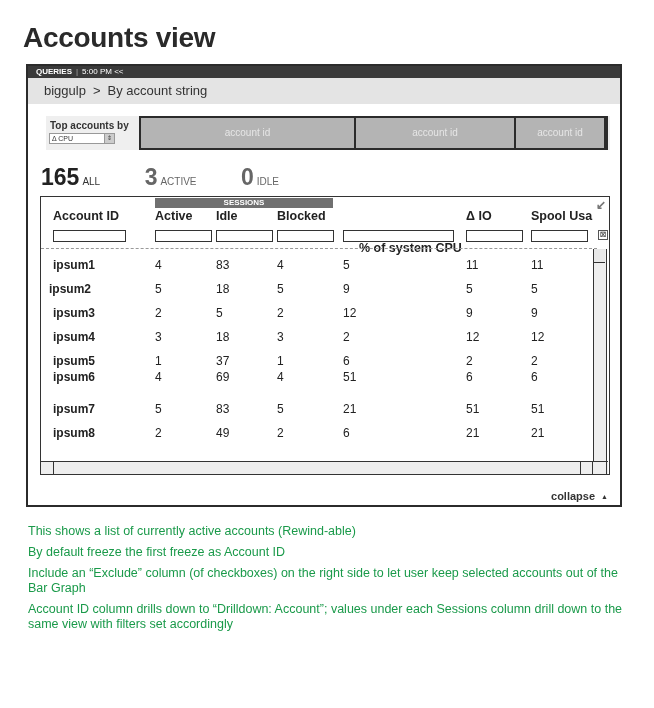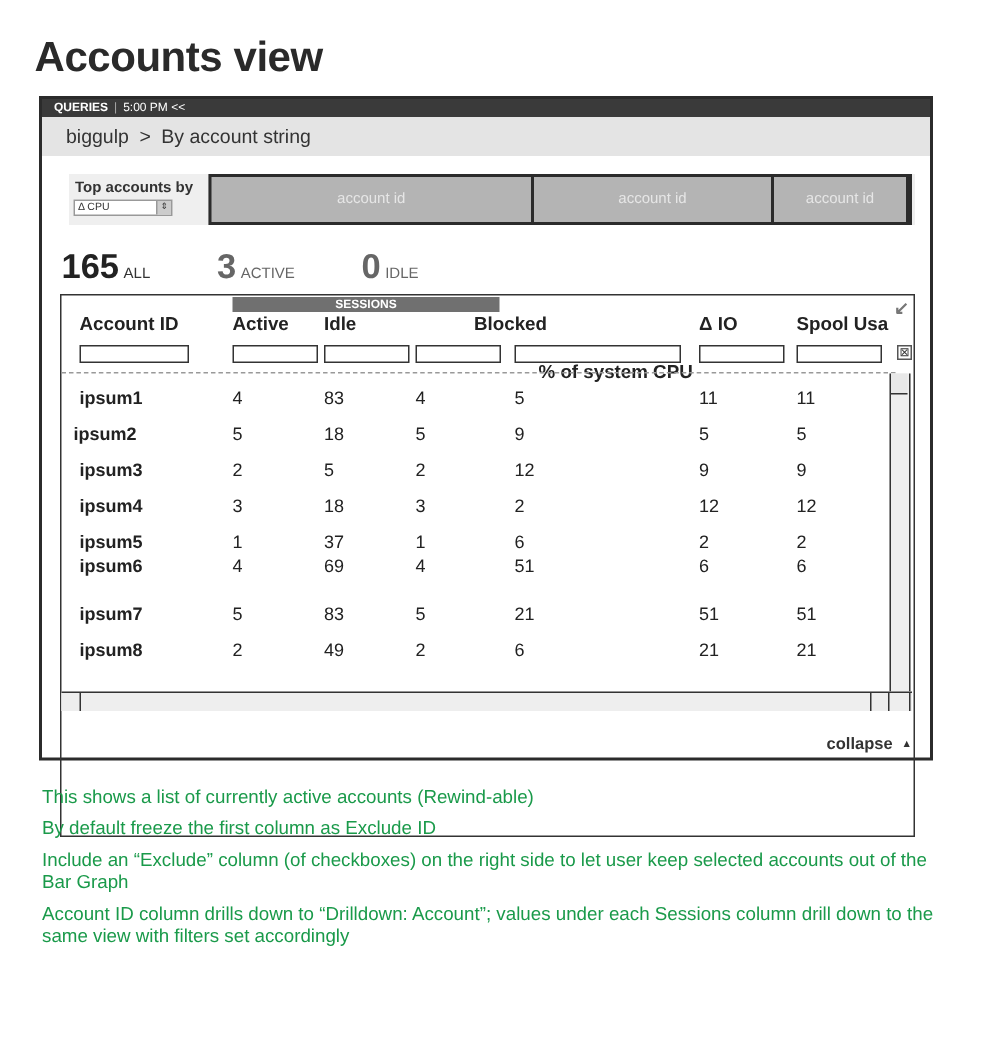--- a/index.html
+++ b/index.html
@@ -15,21 +15,21 @@
   .topby { position: absolute; left: 4px; top: 4px; font-size: 10px; font-weight: bold; color: #333; }
   .sel { position: absolute; left: 3px; top: 17px; width: 66px; height: 11px; border: 1px solid #999; background: #fff; font-size: 7px; line-height: 9px; padding-left: 2px; color: #333; }
   .sel .stepper { position: absolute; right: 0; top: 0; width: 10px; height: 9px; background: #ccc; border-left: 1px solid #999; font-size: 6px; text-align: center; line-height: 9px; }
   .bar { position: absolute; top: 0; height: 34px; background: #b4b4b4; border: 2px solid #2b2b2b; color: #e6e6e6; font-size: 10px; text-align: center; line-height: 30px; }
   .stats { position: absolute; left: 13px; top: 98px; white-space: nowrap; }
   .stat { display: inline-block; margin-right: 40px; }
   .stat .n { font-size: 23px; font-weight: bold; color: #222; }
   .stat .l { font-size: 10px; color: #333; margin-left: 3px; }
   .stat.gray .n { color: #666; }
   .stat.gray .l { color: #666; }
-  .table-box { position: absolute; left: 12px; top: 130px; width: 570px; height: 362px; border: 1.5px solid #333; }
+  .table-box { position: absolute; left: 12px; top: 130px; width: 570px; height: 279px; border: 1.5px solid #333; }
   .sessions { position: absolute; left: 114px; top: 1px; width: 178px; height: 10px; background: #707070; color: #fff; font-size: 8px; font-weight: bold; text-align: center; line-height: 10px; }
   .hdr { position: absolute; top: 12px; font-size: 12.5px; font-weight: bold; color: #222; white-space: nowrap; }
   .filter { position: absolute; top: 33px; height: 12px; border: 1.5px solid #333; background: #fff; }
   .dash { position: absolute; left: 0; top: 51px; width: 556px; border-top: 1px dashed #999; }
   .row { position: absolute; left: 0; width: 556px; height: 24px; font-size: 12px; }
   .cell { position: absolute; top: 0; line-height: 24px; color: #222; }
   .cell.id { font-weight: bold; }
   .vscroll { position: absolute; left: 552px; top: 52px; width: 14px; height: 212px; background: #eee; border-left: 1.5px solid #333; border-right: 1.5px solid #333; }
   .vthumb { position: absolute; left: 0; top: 0; width: 11px; height: 14px; background: #e8e8e8; border-bottom: 1.5px solid #333; }
   .hscroll { position: absolute; left: 0; top: 264px; width: 567px; height: 13px; background: #eee; border-top: 1.5px solid #333; }
@@ -70,21 +70,21 @@
     <span class="stat"><span class="n">165</span><span class="l">ALL</span></span>
     <span class="stat gray"><span class="n">3</span><span class="l">ACTIVE</span></span>
     <span class="stat gray"><span class="n">0</span><span class="l">IDLE</span></span>
   </div>
 
   <div class="table-box">
     <div class="sessions">SESSIONS</div>
     <div class="hdr" style="left:12px;">Account ID</div>
     <div class="hdr" style="left:114px;">Active</div>
     <div class="hdr" style="left:175px;">Idle</div>
-    <div class="hdr" style="left:236px;margin-left:39px;">Blocked</div>
+    <div class="hdr" style="left:236px;">Blocked</div>
     <div class="hdr" style="left:318px;margin-top:32px;">% of system CPU</div>
     <div class="hdr" style="left:425px;">Δ IO</div>
     <div class="hdr" style="left:490px;width:62px;overflow:hidden;">Spool Usa</div>
     <div class="expand-icon">↙</div>
 
     <div class="filter" style="left:12px;width:73px;"></div>
     <div class="filter" style="left:114px;width:57px;"></div>
     <div class="filter" style="left:175px;width:57px;"></div>
     <div class="filter" style="left:236px;width:57px;"></div>
     <div class="filter" style="left:302px;width:111px;"></div>
@@ -177,16 +177,16 @@
     </div>
   </div>
 
   <div class="collapse">
     <span>collapse</span><span class="tri">▲</span>
   </div>
 </div>
 
 <div class="notes">
   <div class="note">This shows a list of currently active accounts (Rewind-able)</div>
-  <div class="note">By default freeze the first column as Exclude ID</div>
+  <div class="note">By default freeze the first freeze as Account ID</div>
   <div class="note">Include an “Exclude” column (of checkboxes) on the right side to let user keep selected accounts out of the Bar Graph</div>
   <div class="note">Account ID column drills down to “Drilldown: Account”; values under each Sessions column drill down to the same view with filters set accordingly</div>
 </div>
 
 </body></html>

